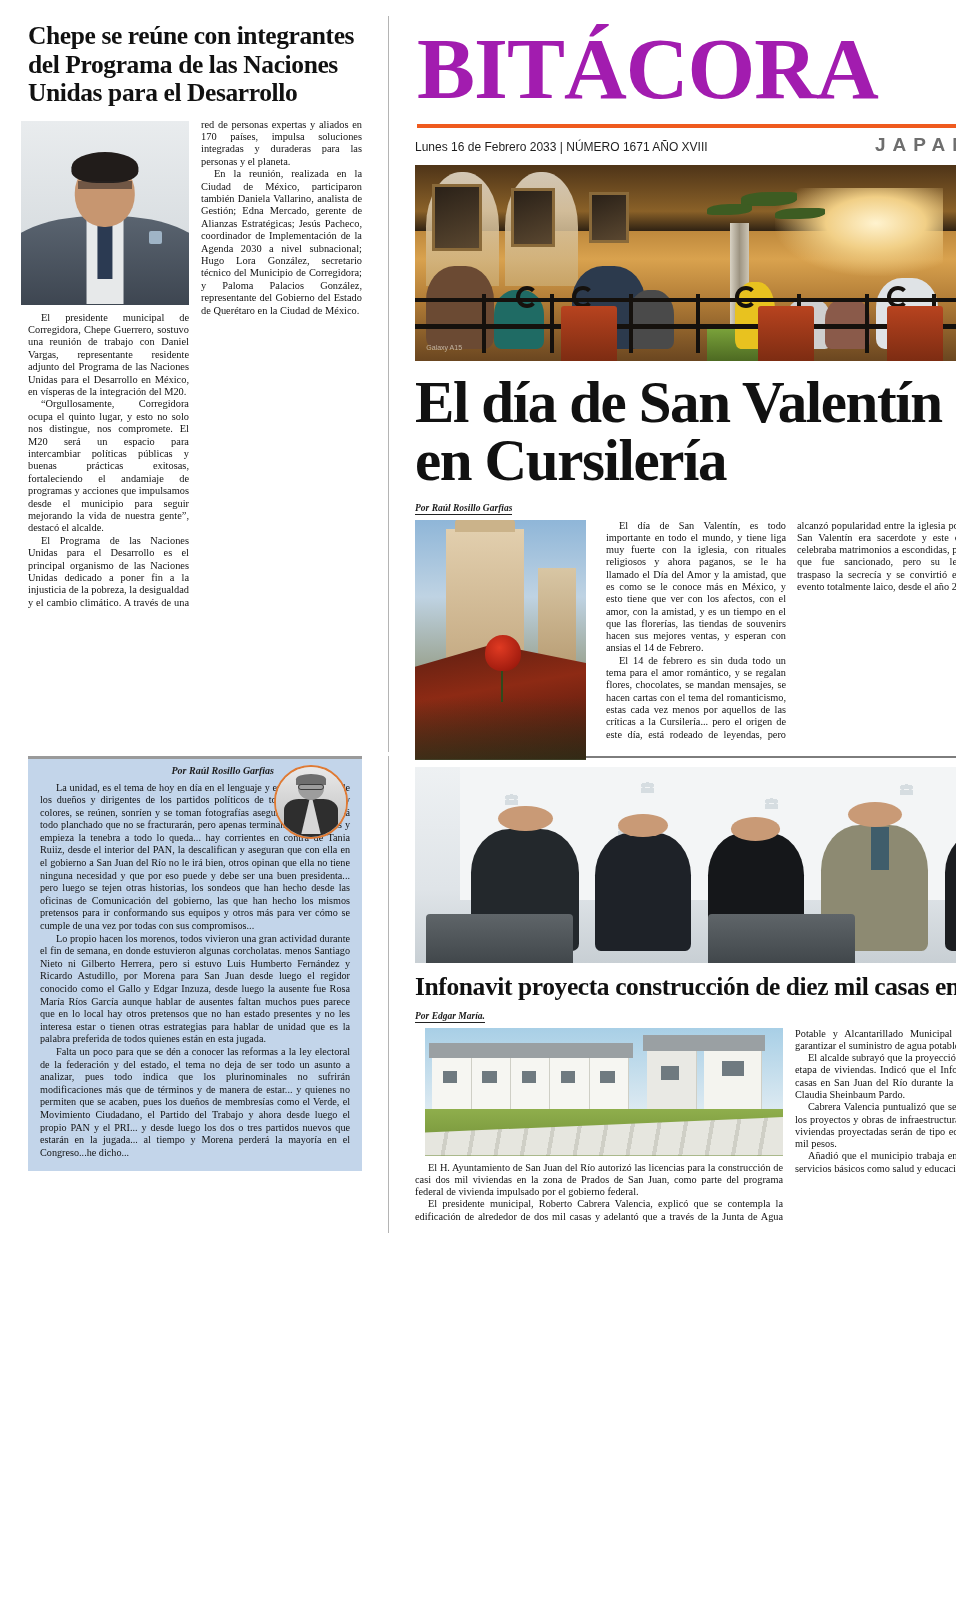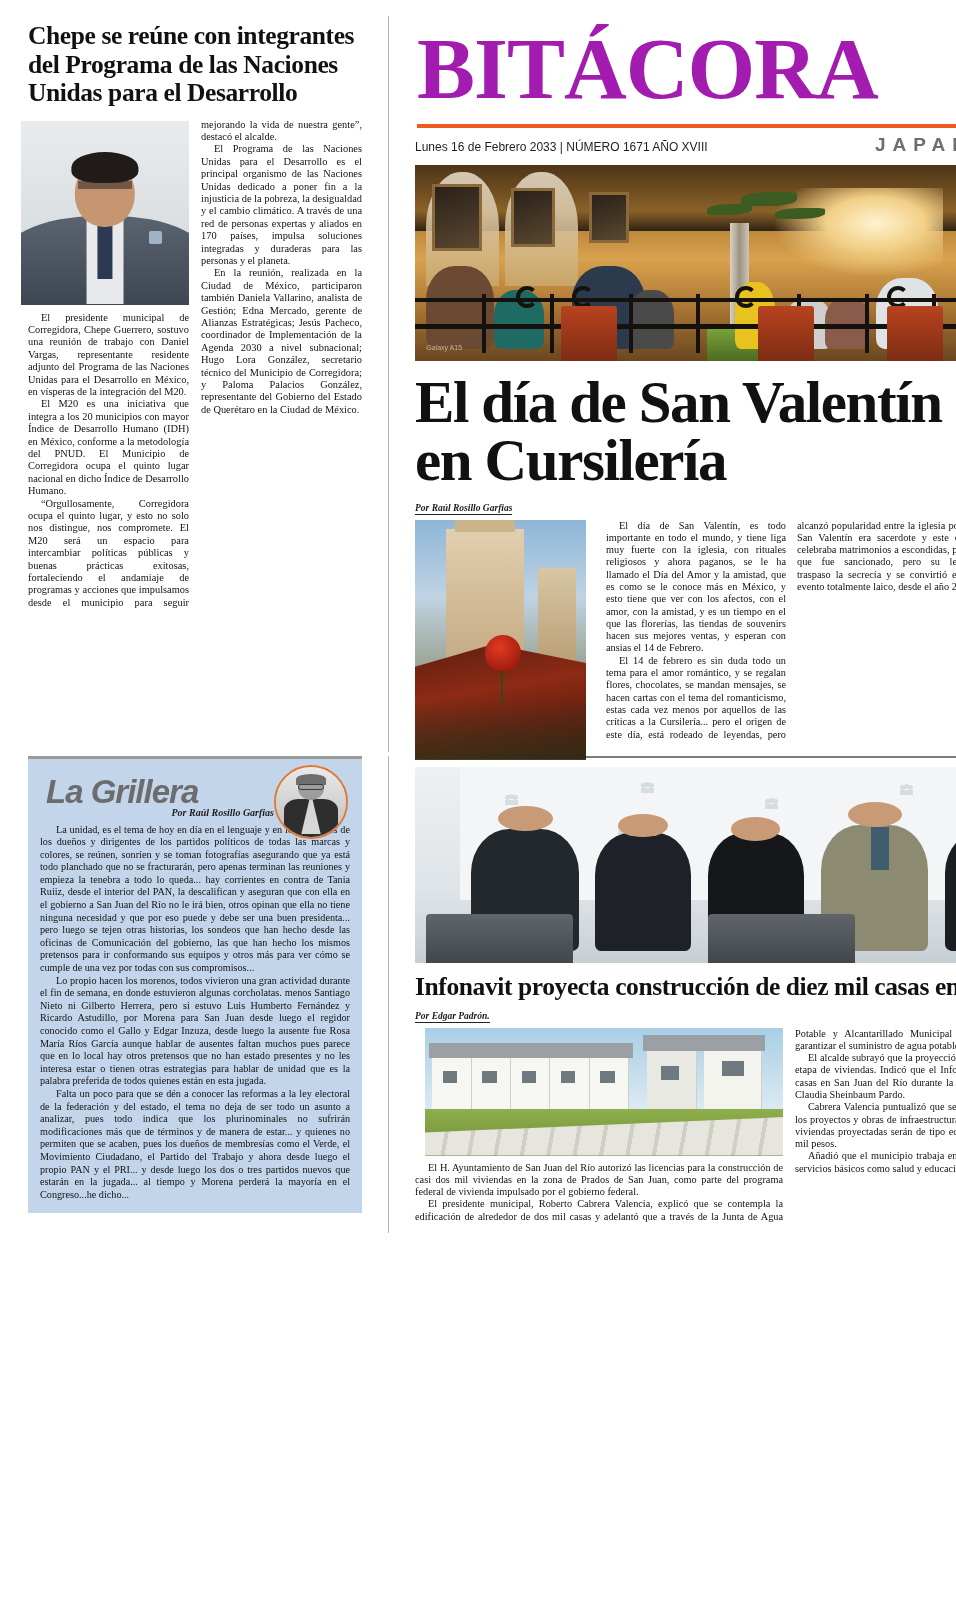--- a/index.html
+++ b/index.html
@@ -201,21 +201,20 @@
           <div style="position:absolute;inset:0;background:linear-gradient(180deg,#e9ecee,#cfd5d9);"></div>
           <div style="position:absolute;left:50%;top:52%;transform:translateX(-50%);width:128%;height:56%;background:linear-gradient(180deg,#5a6470,#39414c);border-radius:46% 46% 0 0;"></div>
           <div style="position:absolute;left:50%;top:54%;transform:translateX(-50%);width:22%;height:46%;background:#e7e9ea;"></div>
           <div style="position:absolute;left:50%;top:56%;transform:translateX(-50%);width:9%;height:30%;background:#2b3a52;"></div>
           <div style="position:absolute;left:50%;top:22%;transform:translateX(-50%);width:36%;height:36%;border-radius:48%;background:#c79670;"></div>
           <div style="position:absolute;left:50%;top:17%;transform:translateX(-50%);width:40%;height:17%;border-radius:50% 50% 38% 38%;background:#211c1a;"></div>
           <div style="position:absolute;left:34%;top:33%;width:32%;height:4%;background:#2a2422;opacity:.55;"></div>
           <div style="position:absolute;right:16%;top:60%;width:8%;height:7%;background:#9fb4c6;border-radius:2px;"></div>
         </div>
         <p>El presidente municipal de Corregidora, Chepe Guerrero, sostuvo una reunión de trabajo con Daniel Vargas, representante residente adjunto del Programa de las Naciones Unidas para el Desarrollo en México, en vísperas de la integración del M20.</p>
-        <p>El M20 es una iniciativa que integra a los 20 municipios con mayor Índice de Desarrollo Humano (IDH) en México, conforme a la metodología del PNUD. El Municipio de Corregidora ocupa el quinto lugar nacional en dicho Índice de Desarrollo Humano.</p>
         <p>“Orgullosamente, Corregidora ocupa el quinto lugar, y esto no solo nos distingue, nos compromete. El M20 será un espacio para intercambiar políticas públicas y buenas prácticas exitosas, fortaleciendo el andamiaje de programas y acciones que impulsamos desde el municipio para seguir mejorando la vida de nuestra gente”, destacó el alcalde.</p>
         <p>El Programa de las Naciones Unidas para el Desarrollo es el principal organismo de las Naciones Unidas dedicado a poner fin a la injusticia de la pobreza, la desigualdad y el cambio climático. A través de una red de personas expertas y aliados en 170 países, impulsa soluciones integradas y duraderas para las personas y el planeta.</p>
         <p>En la reunión, realizada en la Ciudad de México, participaron también Daniela Vallarino, analista de Gestión; Edna Mercado, gerente de Alianzas Estratégicas; Jesús Pacheco, coordinador de Implementación de la Agenda 2030 a nivel subnacional; Hugo Lora González, secretario técnico del Municipio de Corregidora; y Paloma Palacios González, representante del Gobierno del Estado de Querétaro en la Ciudad de México.</p>
       </div>
     </div>
 
     <div class="vrule"></div>
 
     <div class="col-right">
 
@@ -298,21 +297,20 @@
       <div class="grillera-top"></div>
       <div class="grillera">
         <div class="avatar">
           <div class="a-bg"></div>
           <div class="a-body"></div>
           <div class="a-shirt"></div>
           <div class="a-head"></div>
           <div class="a-hair"></div>
           <div class="a-glass"></div>
         </div>
-        <div class="grillera-title">La Grillera</div>
         <div class="grillera-by">Por Raúl Rosillo Garfias</div>
         <div class="body-text grillera-body">
           <p>La unidad, es el tema de hoy en día en el lenguaje y en los discursos de los dueños y dirigentes de los partidos políticos de todas las marcas y colores, se reúnen, sonríen y se toman fotografías asegurando que ya está todo planchado que no se fracturarán, pero apenas terminan las reuniones y empieza la tenebra a todo lo queda... hay corrientes en contra de Tania Ruiiz, desde el interior del PAN, la descalifican y aseguran que con ella en el gobierno a San Juan del Río no le irá  bien, otros opinan que ella no tiene ninguna necesidad y que por eso puede y debe ser una buen presidenta... pero luego se tejen otras historias, los sondeos que han hecho desde las oficinas de Comunicación del gobierno, las que han hecho los mismos pretensos para ir conformando sus equipos y otros más para ver cómo  se cumple de una vez por todas con sus compromisos...</p>
           <p>Lo propio hacen los morenos, todos vivieron una gran actividad durante el fin de semana, en donde estuvieron algunas corcholatas. menos Santiago Nieto ni Gilberto Herrera, pero si estuvo Luis Humberto Fernández y Ricardo Astudillo, por Morena para San Juan desde luego el regidor conocido como el Gallo y Edgar Inzuza, desde luego la ausente fue Rosa María Ríos García aunque hablar de ausentes faltan muchos pues parece que en lo local hay otros pretensos que no han estado presentes y no les interesa estar o tienen otras estrategias para hablar de unidad que es la palabra preferida de todos quienes están en esta jugada.</p>
           <p>Falta un poco para que se dén a conocer las reformas a la ley electoral de la federación y del estado, el tema no deja de ser todo un asunto a analizar, pues todo indica que los plurinominales no sufrirán modificaciones más que de términos y de manera de estar... y quienes no permiten que se acaben, pues los dueños de membresías como el Verde, el Movimiento Ciudadano, el Partido del Trabajo y ahora desde luego el propio PAN y el PRI... y desde luego los dos o tres partidos nuevos que estarán en la jugada... al tiempo y Morena perderá la mayoría en el Congreso...he dicho...</p>
         </div>
       </div>
     </div>
 
     <div class="vrule"></div>
@@ -349,21 +347,21 @@
 
         <div class="pers" style="left:47%;width:10%;height:62%;background:#1b1d20"></div>
         <div class="head" style="left:49.6%;top:21%;width:4.8%;height:13%"></div>
 
         <div class="chairbk" style="left:1%"></div>
         <div class="chairbk" style="left:26%"></div>
 
       </div>
 
       <h2 class="serif-head h2-infonavit">Infonavit proyecta construcción de diez mil casas en SJR</h2>
-      <div class="byline">Por Edgar Padrón.</div>
+      <div class="byline">Por Edgar María.</div>
 
       <div class="info-cols body-text clearfix">
         <div class="photo houses" style="float:right;width:358px;margin:0 0 6px 10px;">
           <div class="skyh"></div>
           <div class="unit" style="left:2%;width:11%"></div>
           <div class="unit" style="left:13%;width:11%"></div>
           <div class="unit" style="left:24%;width:11%"></div>
           <div class="unit" style="left:35%;width:11%"></div>
           <div class="unit" style="left:46%;width:11%"></div>
           <div class="roofw" style="left:1%;width:57%"></div>

